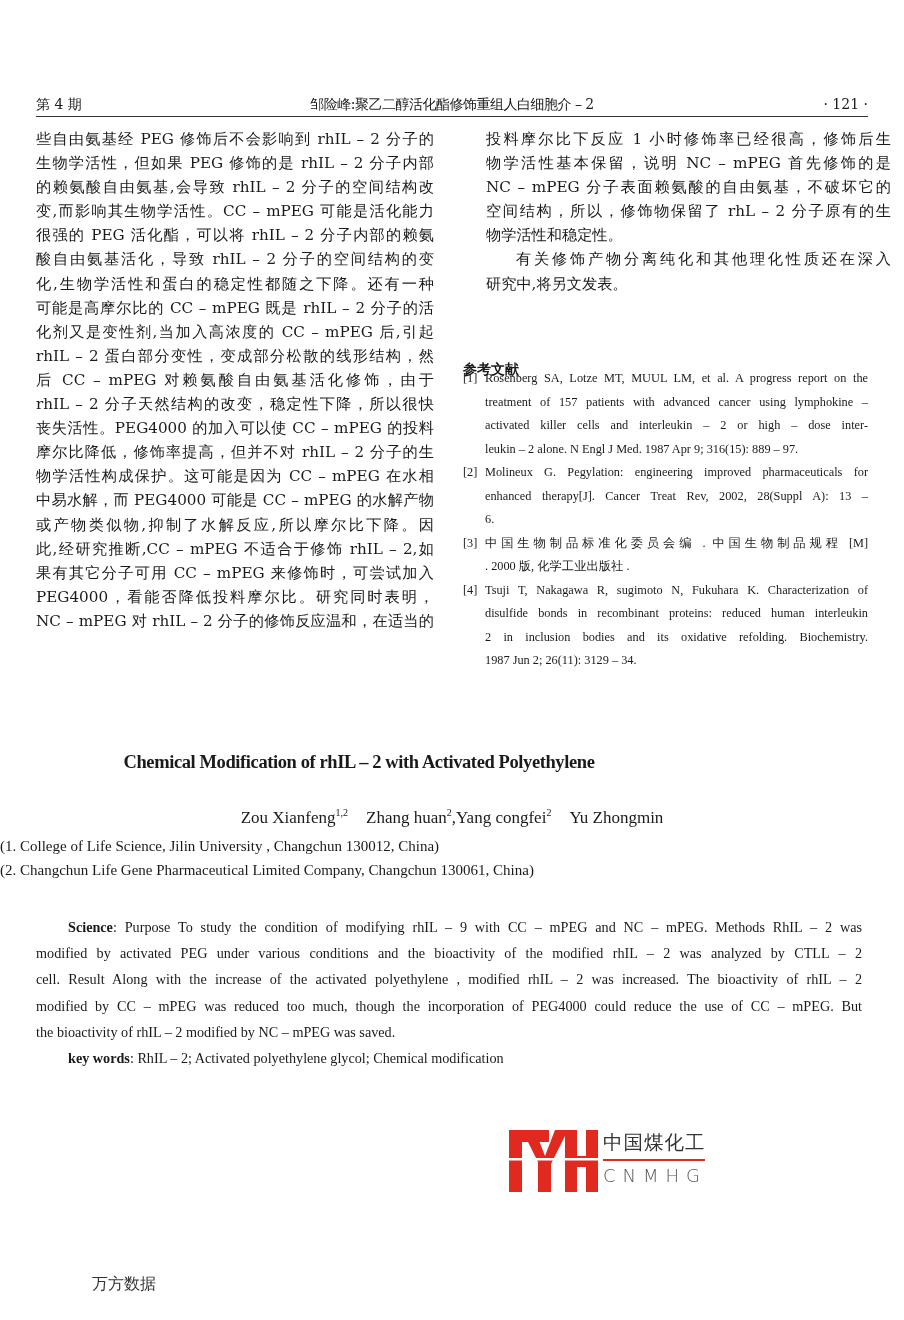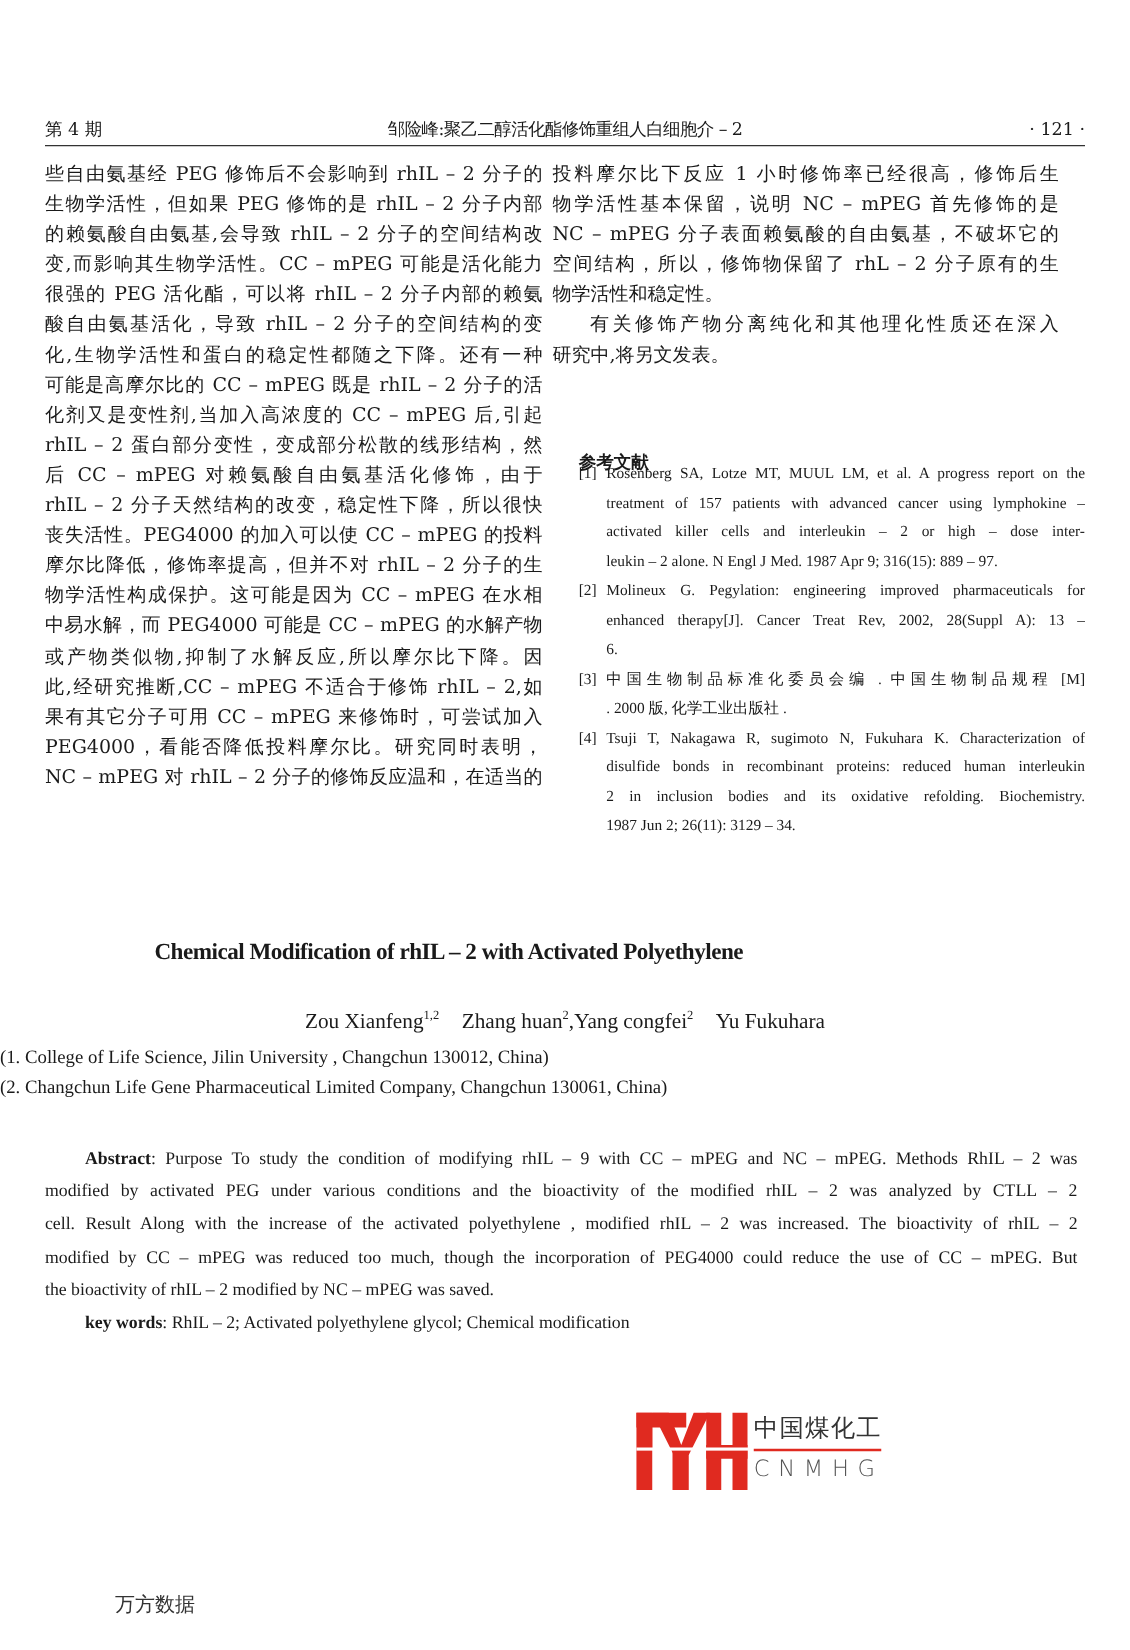--- a/index.html
+++ b/index.html
@@ -12,21 +12,21 @@
     position: absolute; left: 36px; top: 94px; width: 832px; height: 22px;
     border-bottom: 1.5px solid #333;
     font-size: 14px; line-height: 20px;
   }
   .header .left { position: absolute; left: 0; top: 0; }
   .header .center { position: absolute; left: 0; right: 0; top: 0; text-align: center; letter-spacing: -0.5px; }
   .header .right { position: absolute; right: 0; top: 0; }
 
   .col { position: absolute; top: 127px; font-size: 15.2px; }
   .col-left { left: 36px; width: 398px; }
-  .col-right { left: 442px; width: 405px; }
+  .col-right { left: 486px; width: 405px; }
   .line { height: 24.1px; line-height: 24.1px; white-space: nowrap; text-align: justify; text-align-last: justify; overflow: hidden; }
   .line.last { text-align-last: left; }
   .line.indent { padding-left: 30px; }
 
   .refs-title {
     position: absolute; left: 463px; top: 330px;
     font-family: "DejaVu Sans", sans-serif; font-weight: bold; font-size: 14px; margin-top: 31px;
   }
   .refs { position: absolute; left: 463px; top: 367px; width: 405px; font-family: "Liberation Serif", serif; font-size: 12.3px; }
   .ref { position: relative; padding-left: 22px; margin-bottom: 0; }
@@ -139,27 +139,27 @@
       <span class="num">[4]</span>
       <div class="rl">Tsuji T, Nakagawa R, sugimoto N, Fukuhara K.  Characterization of</div>
       <div class="rl">disulfide bonds in recombinant proteins: reduced human interleukin</div>
       <div class="rl">2 in inclusion bodies and its oxidative refolding. Biochemistry.</div>
       <div class="rl last">1987 Jun 2; 26(11): 3129 – 34.</div>
     </div>
   </div>
 
 <div class="en-title">Chemical Modification of rhIL – 2 with Activated Polyethylene</div>
 
-<div class="authors" id="authors"><span>Zou Xianfeng</span><sup>1,2</sup><span></span><span class="gap"></span><span>Zhang huan</span><sup>2</sup><span>,</span><span>Yang congfei</span><sup>2</sup><span></span><span class="gap"></span><span>Yu Fukuhara</span><sup></sup><span></span></div>
+<div class="authors" id="authors"><span>Zou Xianfeng</span><sup>1,2</sup><span></span><span class="gap"></span><span>Zhang huan</span><sup>2</sup><span>,</span><span>Yang congfei</span><sup>2</sup><span></span><span class="gap"></span><span>Yu Zhongmin</span><sup></sup><span></span></div>
 
 <div class="affil affil-1">(1. College of Life Science, Jilin University , Changchun  130012,  China)</div>
 <div class="affil affil-2">(2. Changchun Life Gene Pharmaceutical Limited Company, Changchun  130061, China)</div>
 
 <div class="abstract" id="abstract">
-    <div class="al first"><b>Abstract</b><span>: Purpose To study the condition of modifying rhIL – 9 with CC – mPEG and NC – mPEG. Methods RhIL – 2 was</span></div>
+    <div class="al first"><b>Science</b><span>: Purpose To study the condition of modifying rhIL – 9 with CC – mPEG and NC – mPEG. Methods RhIL – 2 was</span></div>
     <div class="al"><span>modified by activated PEG under various conditions and the bioactivity of the modified rhIL – 2 was analyzed by CTLL – 2</span></div>
     <div class="al"><span>cell. Result Along with the increase of the activated polyethylene  , modified rhIL – 2 was increased. The bioactivity of rhIL – 2</span></div>
     <div class="al"><span>modified by CC – mPEG was reduced too much, though the incorporation of PEG4000 could reduce the use of CC – mPEG. But</span></div>
     <div class="al last"><span>the bioactivity of rhIL – 2 modified by NC – mPEG was saved.</span></div>
     <div class="keywords"><b>key words</b><span>: RhIL – 2;  Activated polyethylene glycol;  Chemical modification</span></div>
   </div>
 
 <div class="logo">
   <svg width="90" height="62" viewBox="0 0 90 62" style="position:absolute;left:0;top:0;">
     <g fill="#e02a20">

